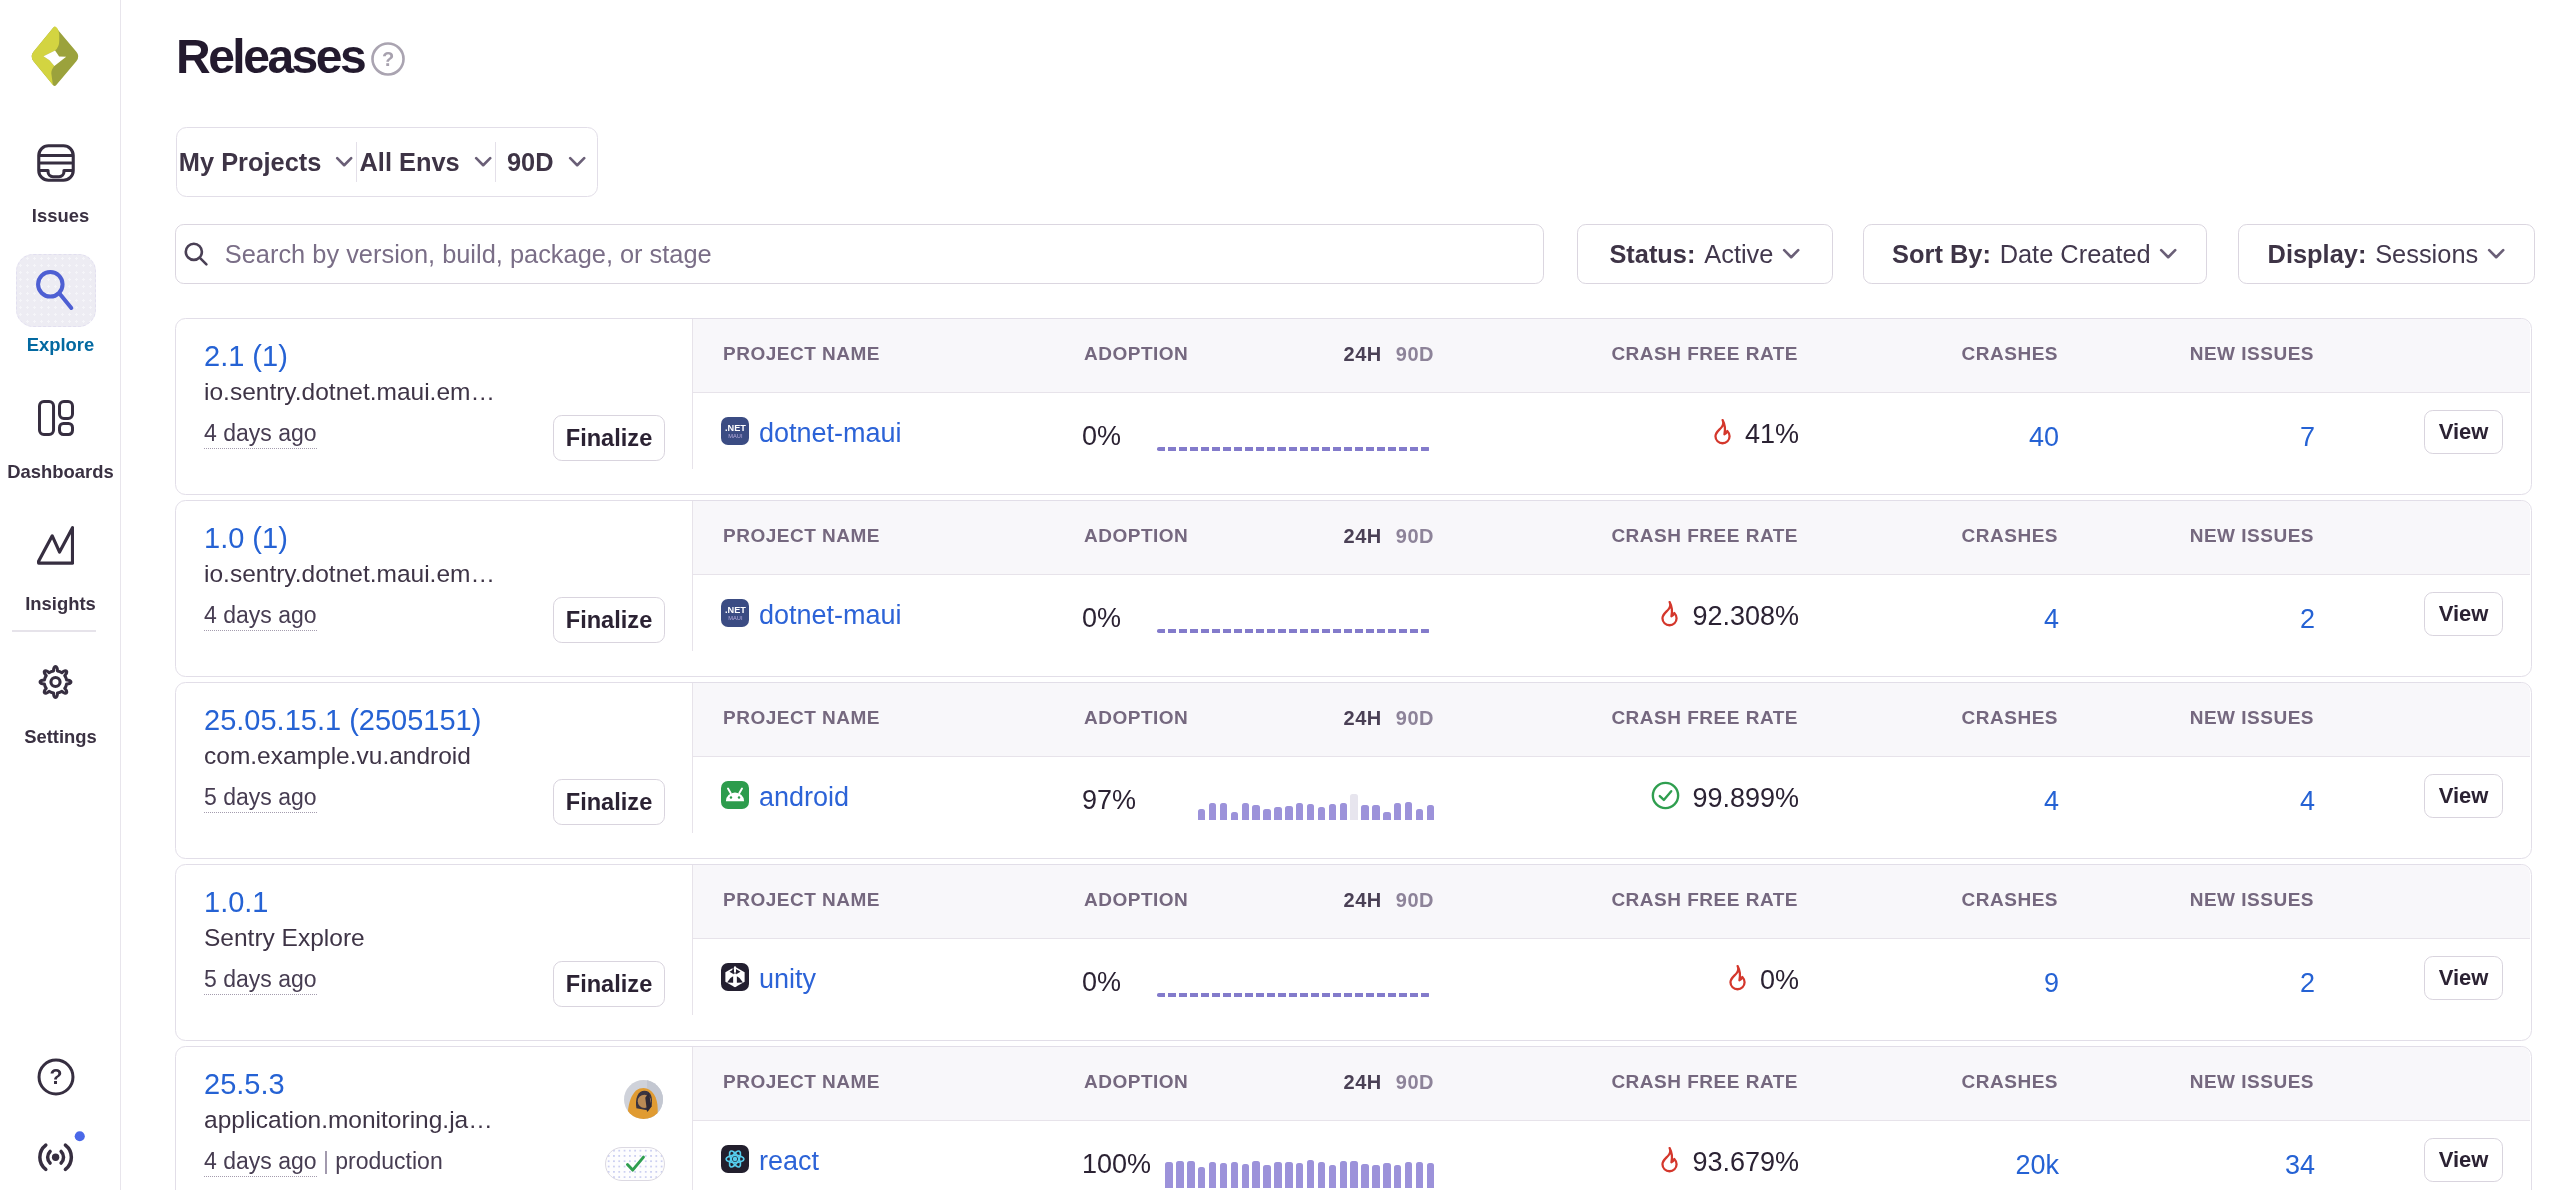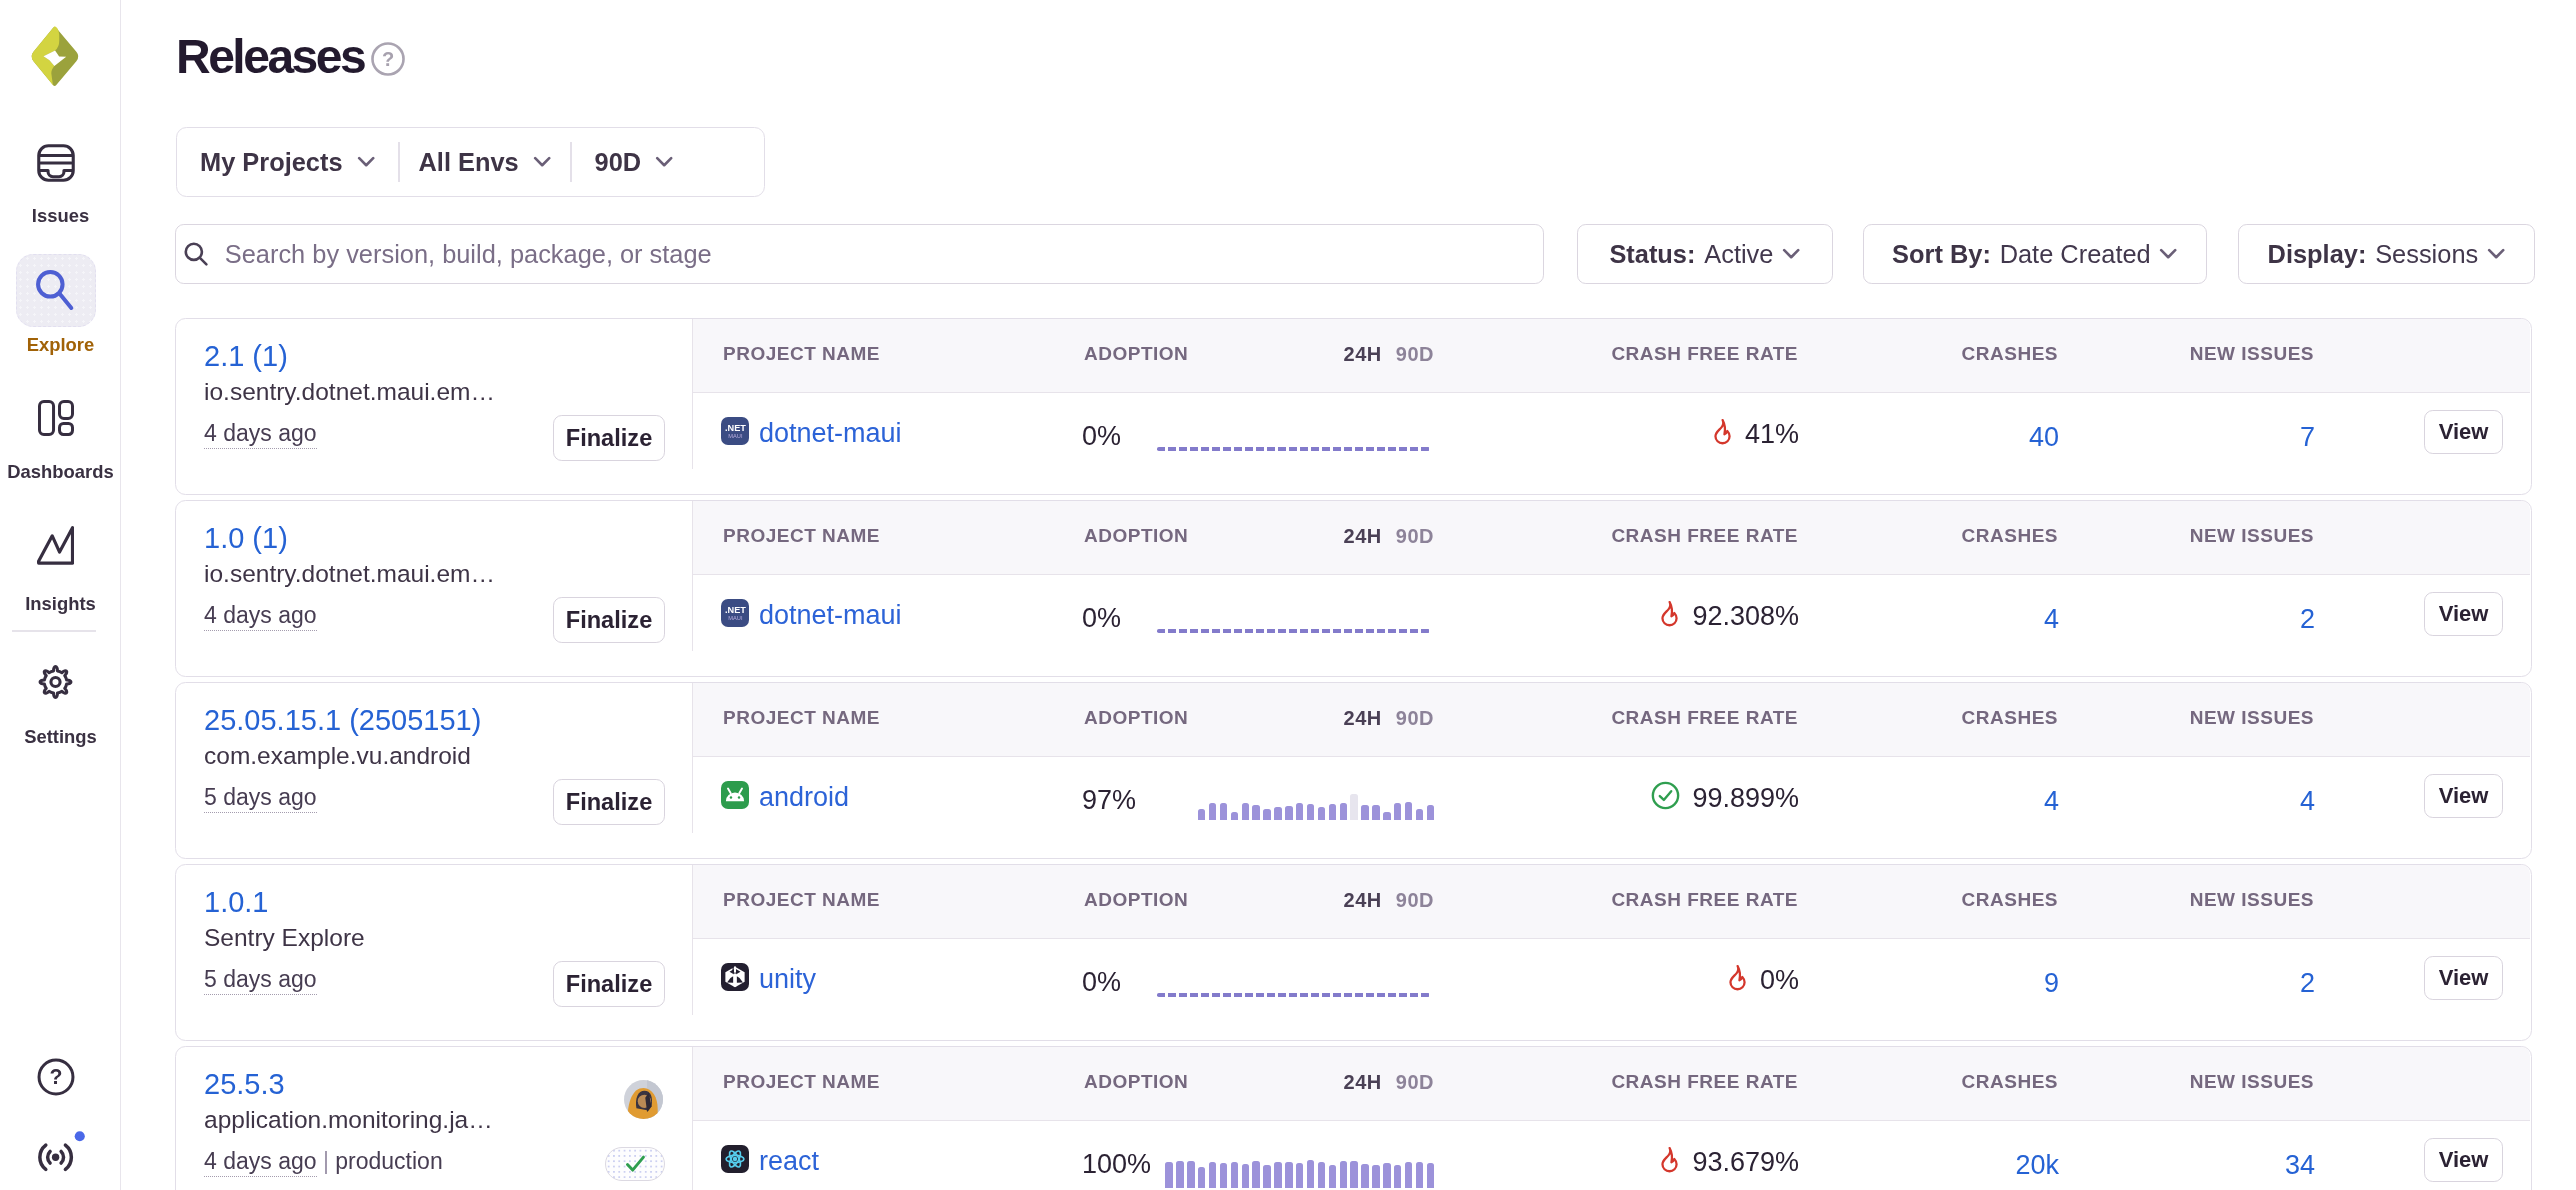--- a/index.html
+++ b/index.html
@@ -5,32 +5,32 @@
 * { margin:0; padding:0; box-sizing:border-box; }
 html,body { width:2576px; height:1191px; overflow:hidden; background:#fff;
   font-family:"Liberation Sans", sans-serif; }
 .abs { position:absolute; }
 
 
 #sidebar { position:absolute; left:0; top:0; width:121px; height:1191px;
   background:#fff; border-right:1.8px solid #e8e5ec; }
 .navlab { position:absolute; width:121px; text-align:center; font-size:18.4px;
   font-weight:bold; color:#3a3142; }
-.navlab.active { color:#a16207; }
+.navlab.active { color:#0369a1; }
 #explorebox { position:absolute; left:15.8px; top:254px; width:80px; height:73px;
   border-radius:17.5px; background:#edecf3;
   background-image:radial-gradient(#f5f5f9 1.1px, transparent 1.1px);
   background-size:7px 7px; border:1.8px dashed #e2dff0; }
 
 
 #main { position:absolute; left:0; top:0; width:2576px; height:1191px; }
 h1 { position:absolute; left:176px; top:29px; font-size:48px; font-weight:bold;
   color:#231a2e; letter-spacing:-2.5px; }
 
-#filterbar { position:absolute; left:176px; top:127px; width:589px; height:70px;
+#filterbar { position:absolute; left:176px; top:127px; width:422px; height:70px;
   background:#fff; border:1.8px solid #e2dee8; border-radius:10.5px;
   display:flex; align-items:center; }
 .fseg { display:flex; align-items:center; justify-content:center; gap:14px;
   font-size:25.4px; font-weight:bold; color:#3e3446; height:100%; }
 .fdiv { width:1.8px; height:40px; background:#e4e0e9; }
 
 .inputbox { position:absolute; background:#fff; border:1.8px solid #dbd6e0;
   border-radius:8.8px; display:flex; align-items:center; }
 #search { left:175px; top:224px; width:1369px; height:60px; padding-left:7px; gap:15.8px; }
 #search .ph { font-size:25.4px; color:#7a6e87; }

